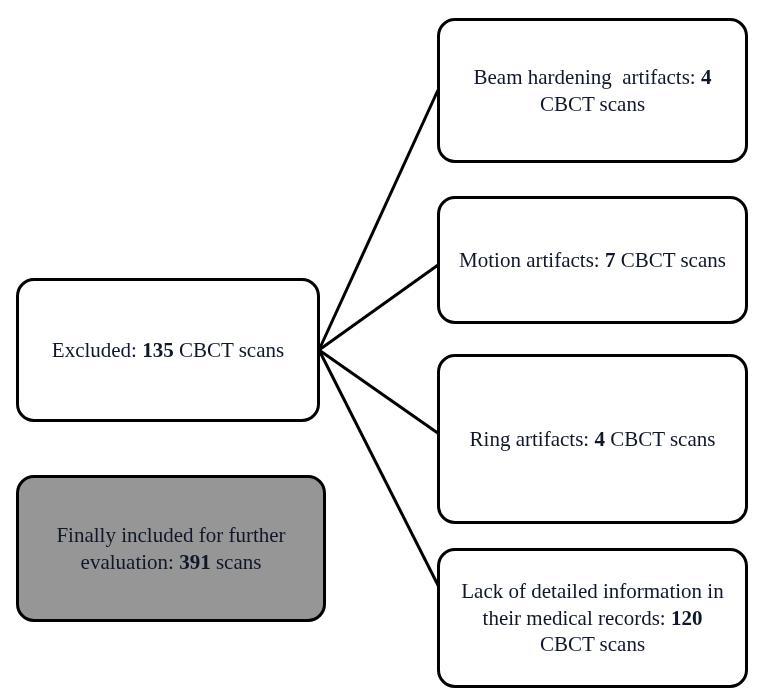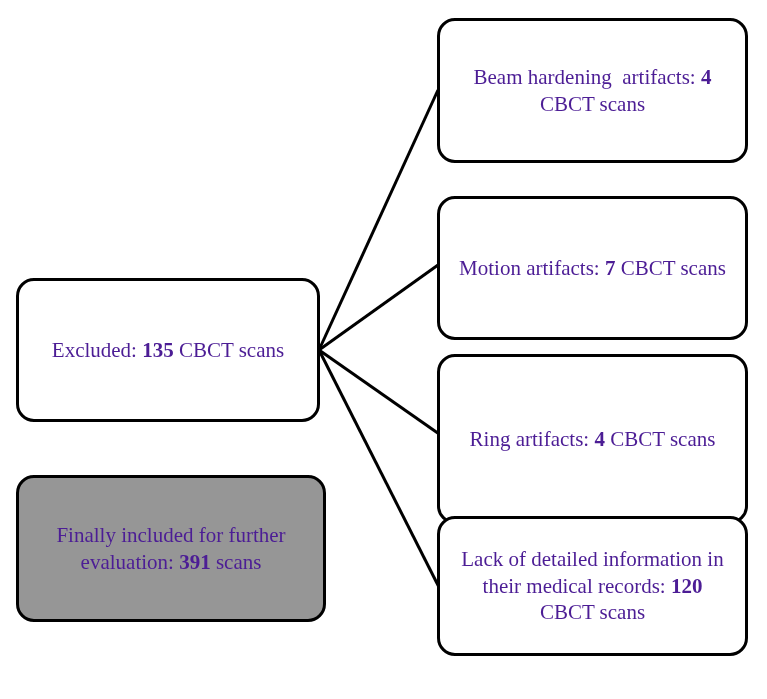--- a/index.html
+++ b/index.html
@@ -41,21 +41,21 @@
     background: #969696;
     margin-top: 25px;
   }
   .node-label {
     display: block;
     width: 100%;
     padding: 0 14px;
     box-sizing: border-box;
     font-size: 21px;
     line-height: 1.28;
-    color: #4c1d95;
+    color: #0f172a;
     white-space: pre-wrap;
   }
   .node-label b {
     font-weight: bold;
   }
 </style>
 </head>
 <body>
 
 <div id="canvas">
@@ -73,25 +73,25 @@
   </div>
 
   <div class="node shaded" style="left:16px; top:450px; width:310px; height:147px;">
     <span class="node-label"><span>Finally included for further evaluation: </span><b>391</b><span> scans</span></span>
   </div>
 
   <div class="node" style="left:437px; top:18px; width:311px; height:145px;">
     <span class="node-label"><span>Beam hardening  artifacts: </span><b>4</b><span> CBCT scans</span></span>
   </div>
 
-  <div class="node" style="left:437px; top:196px; width:311px; height:144px;">
+  <div class="node" style="left:437px; top:196px; width:311px; height:128px;">
     <span class="node-label"><span>Motion artifacts: </span><b>7</b><span> CBCT scans</span></span>
   </div>
 
   <div class="node" style="left:437px; top:354px; width:311px; height:170px;">
     <span class="node-label"><span>Ring artifacts: </span><b>4</b><span> CBCT scans</span></span>
   </div>
 
-  <div class="node" style="left:437px; top:516px; width:311px; height:140px;">
+  <div class="node" style="left:437px; top:548px; width:311px; height:140px;">
     <span class="node-label"><span>Lack of detailed information in their medical records: </span><b>120</b><span> CBCT scans</span></span>
   </div>
 
 </div>
 
 </body></html>

